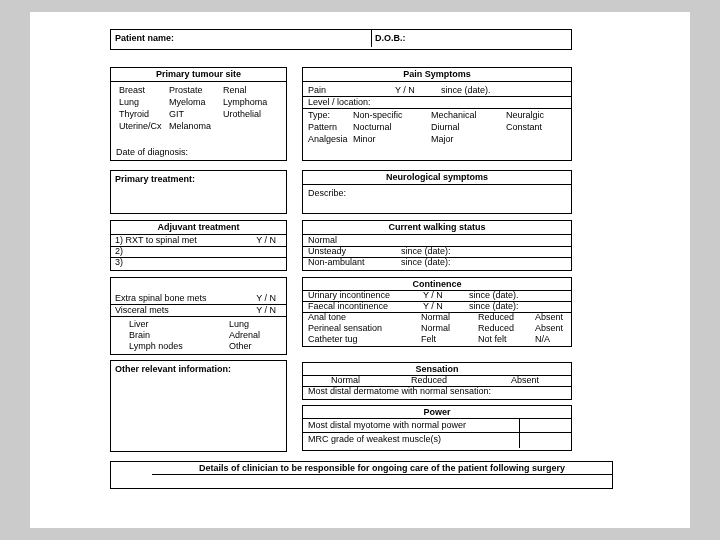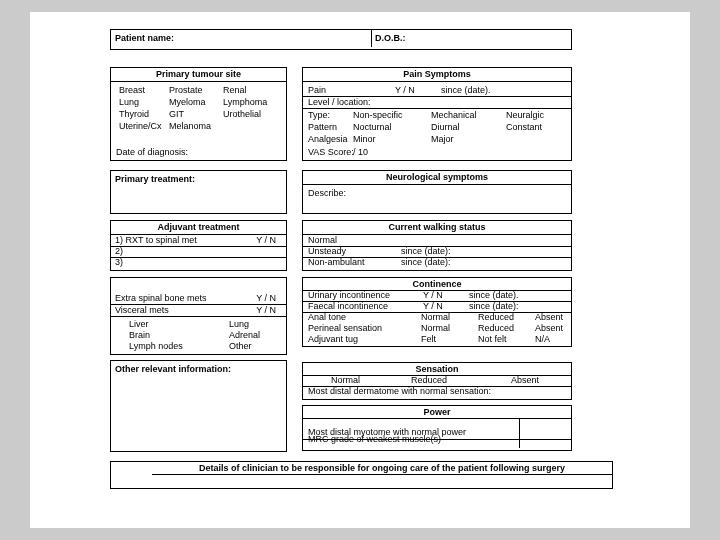--- a/index.html
+++ b/index.html
@@ -75,24 +75,20 @@
       <span style="left:5px;">Pattern</span>
       <span style="left:50px;">Nocturnal</span>
       <span style="left:128px;">Diurnal</span>
       <span style="left:203px;">Constant</span>
     </div>
     <div class="row" style="top:65px;">
       <span style="left:5px;">Analgesia</span>
       <span style="left:50px;">Minor</span>
       <span style="left:128px;">Major</span>
     </div>
-    <div class="row" style="top:78px;">
-      <span style="left:5px;">VAS Score:</span>
-      <span style="left:50px;">/ 10</span>
-    </div>
   </div>
 
   <div class="box" style="left:80px;top:158px;width:175px;height:42px;">
     <span class="corner-label">Primary treatment:</span>
   </div>
 
   <div class="box" style="left:272px;top:158px;width:268px;height:42px;">
     <span class="title">Neurological symptoms</span>
     <div class="row" style="top:16px;">
       <span style="left:5px;">Describe:</span>
@@ -172,21 +168,21 @@
       <span style="left:175px;">Reduced</span>
       <span style="left:232px;">Absent</span>
     </div>
     <div class="row" style="top:45px;height:11px;line-height:11px;">
       <span style="left:5px;">Perineal sensation</span>
       <span style="left:118px;">Normal</span>
       <span style="left:175px;">Reduced</span>
       <span style="left:232px;">Absent</span>
     </div>
     <div class="row" style="top:56px;height:10px;line-height:10px;">
-      <span style="left:5px;">Adjuvant tug</span>
+      <span style="left:5px;">Catheter tug</span>
       <span style="left:118px;">Felt</span>
       <span style="left:175px;">Not felt</span>
       <span style="left:216px;padding-left:16px;">N/A</span>
     </div>
   </div>
 
   <div class="box" style="left:80px;top:348px;width:175px;height:90px;">
     <span class="corner-label">Other relevant information:</span>
   </div>
 
@@ -197,21 +193,21 @@
       <span style="left:108px;">Reduced</span>
       <span style="left:208px;">Absent</span>
     </div>
     <div class="row" style="top:23px;height:11px;line-height:11px;">
       <span style="left:5px;">Most distal dermatome with normal sensation:</span>
     </div>
   </div>
 
   <div class="box" style="left:272px;top:393px;width:268px;height:44px;">
     <span class="title" style="height:12px;line-height:12px;">Power</span>
-    <div class="row sep" style="top:20px;height:13px;line-height:13px;text-decoration:underline;">
+    <div class="row sep" style="top:13px;height:13px;line-height:13px;text-decoration:underline;">
       <span style="left:5px;">Most distal myotome with normal power</span>
     </div>
     <div class="row" style="top:27px;height:13px;line-height:13px;">
       <span style="left:5px;">MRC grade of weakest muscle(s)</span>
     </div>
     <div class="vdiv" style="left:216px;top:13px;height:29px;"></div>
   </div>
 
   <div class="box" style="left:80px;top:449px;width:460px;height:26px;padding-left:41px;">
     <span class="title" style="height:12px;line-height:12px;">Details of clinician to be responsible for ongoing care of the patient following surgery</span>

